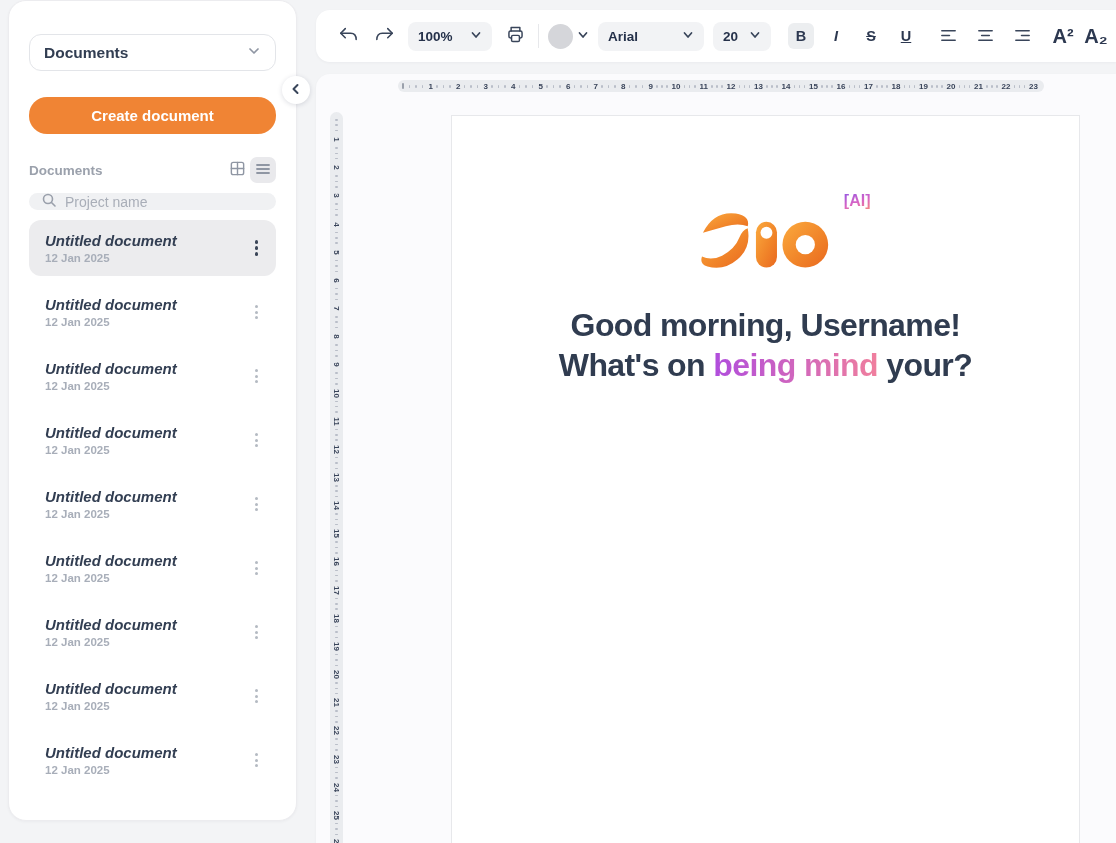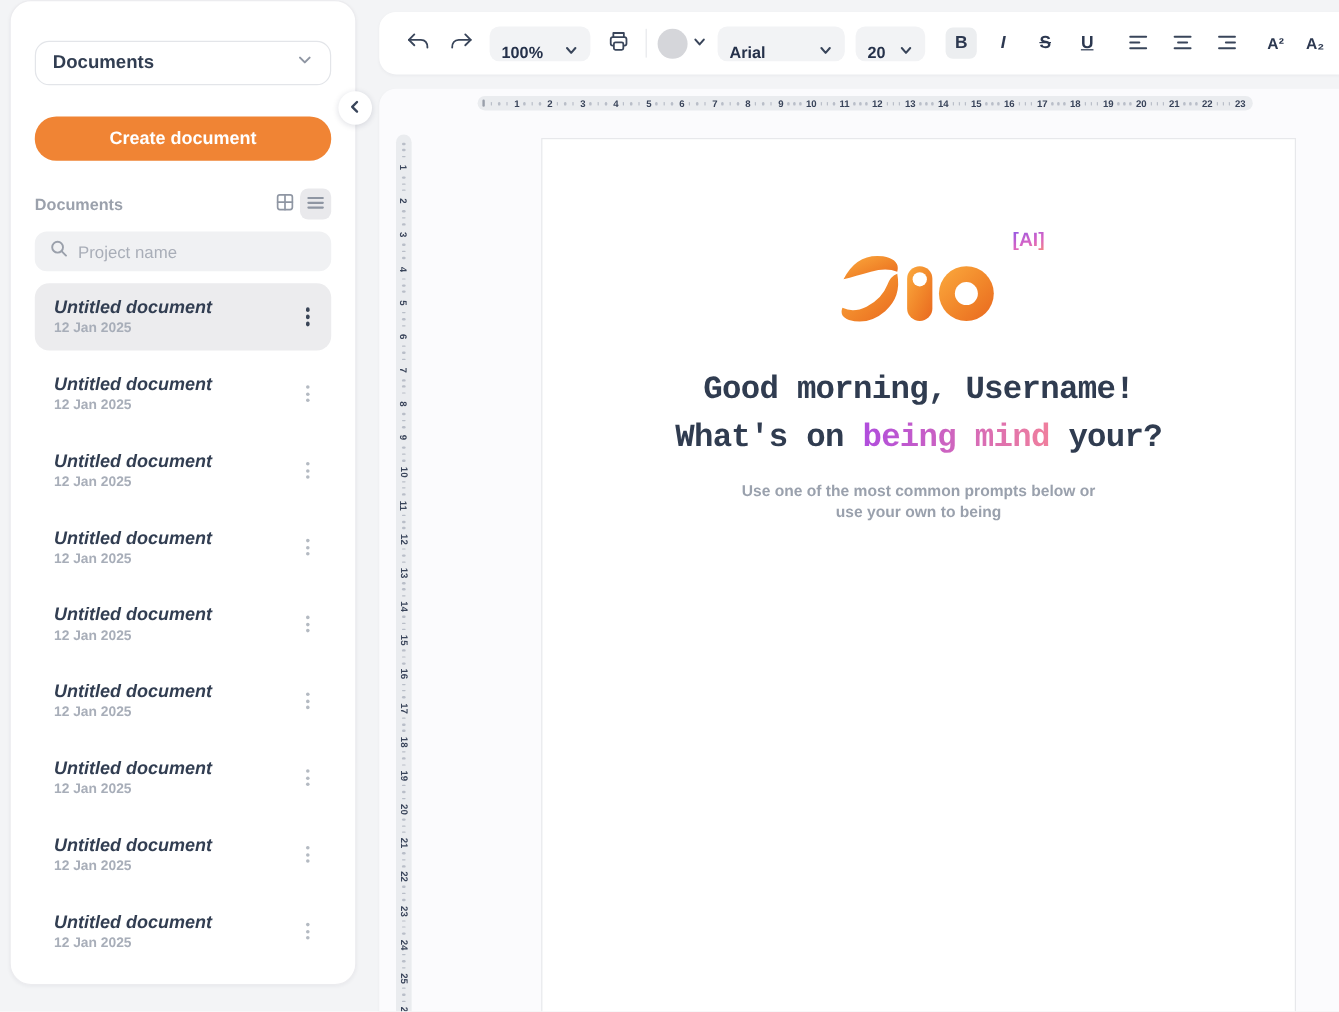--- a/index.html
+++ b/index.html
@@ -32,21 +32,21 @@
   .list-header {
     margin-top:23px; display:flex; align-items:center; height:26px;
   }
   .list-header .lbl { font-size:13.5px; font-weight:600; color:#9ba1ac; flex:1; }
   .view-btn {
     width:26px; height:26px; border:none; background:transparent; border-radius:7px;
     display:flex; align-items:center; justify-content:center; cursor:pointer;
   }
   .view-btn.active { background:#e9e9ec; }
   .search-box {
-    margin-top:10px; height:33px; background:#f0f1f3; border-radius:10px;
+    margin-top:10px; height:17px; background:#f0f1f3; border-radius:10px;
     display:flex; align-items:center; padding:0 12px; gap:8px;
   }
   .search-box input {
     border:none; background:transparent; outline:none; flex:1;
     font-size:14px; color:#323e52; font-family:"Liberation Sans", sans-serif;
   }
   .search-box input::placeholder { color:#a9aeb8; }
   .doc-list { margin-top:10px; }
   .doc-item {
     height:56px; border-radius:12px; display:flex; align-items:center;
@@ -73,39 +73,39 @@
     display:flex; align-items:center; padding:0 0 0 18px; gap:9px;
     overflow:hidden; white-space:nowrap;
   }
   .tb-icon-btn {
     border:none; background:transparent; cursor:pointer; border-radius:6px;
     width:28px; height:28px; display:flex; align-items:center; justify-content:center;
     flex:none;
   }
   .tb-pill {
     background:#f2f3f5; border:none; border-radius:8px; height:29px;
-    display:flex; align-items:flex-end; justify-content:space-between; gap:10px;
+    display:flex; align-items:center; justify-content:space-between; gap:10px;
     padding:0 10px; cursor:pointer; flex:none;
     font-family:"Liberation Sans", sans-serif;
   }
   .tb-pill .val { font-size:13.5px; font-weight:700; color:#25314a; }
   .tb-divider { width:1px; height:24px; background:#e7e8eb; flex:none; }
   .color-swatch-btn { display:flex; align-items:center; gap:4px; border:none; background:transparent; cursor:pointer; flex:none; }
   .color-circle { width:25px; height:25px; border-radius:50%; background:#d5d6da; }
   .fmt-btn {
     border:none; background:transparent; cursor:pointer; border-radius:6px;
     width:26px; height:26px; font-size:14.5px; font-weight:700; color:#2c3850;
     display:flex; align-items:center; justify-content:center; flex:none;
     font-family:"Liberation Sans", sans-serif;
   }
   .fmt-btn.active { background:#eceef0; }
   .fmt-italic { font-style:italic; font-weight:600; }
   .fmt-strike { text-decoration:line-through; font-weight:600; }
   .fmt-underline { text-decoration:underline; font-weight:600; }
-  .script-btn { font-size:13px; width:24px; }
+  .script-btn { font-size:20px; width:24px; }
   svg.ic { stroke:#39455a; fill:none; stroke-width:1.7; stroke-linecap:round; stroke-linejoin:round; }
   
   .canvas-card {
     position:absolute; left:316px; top:74px; width:800px; height:769px;
     background:#fbfbfd; border-radius:14px 0 0 0;
     box-shadow:0 1px 3px rgba(20,30,60,.04); overflow:hidden;
   }
   .h-ruler {
     position:absolute; left:82px; top:6px; height:12px;
     background:#eaecef; border-radius:6px;
@@ -129,22 +129,22 @@
   }
   .logo-wrap { display:inline-block; position:relative; margin-top:93px; }
   .ai-badge {
     position:absolute; right:-36px; top:-17px;
     font-size:16px; font-weight:700;
     background:linear-gradient(160deg,#8f57e6 0%,#d964c4 55%,#f58a7a 100%);
     -webkit-background-clip:text; background-clip:text; color:transparent;
   }
   .ai-badge .plus { position:absolute; right:-6px; top:-8px; font-size:12px; }
   .greeting {
-    margin-top:28px; font-size:27px; line-height:40px; font-weight:700;
-    color:#303c50; letter-spacing:-0.6px;font-family:Liberation Mono, monospace;
+    margin-top:28px; font-size:32px; line-height:40px; font-weight:700;
+    color:#303c50; letter-spacing:-0.6px;
   }
   .hl {
     background:linear-gradient(90deg,#b04ddd 0%,#f07f9d 100%);
     -webkit-background-clip:text; background-clip:text; color:transparent;
   }
   .subtitle { margin-top:14px; font-size:13px; line-height:17.5px; color:#9aa1ad; font-weight:600; }
 </style>
 </head>
 <body>
 
@@ -730,18 +730,14 @@
         <span>[AI]</span>
         <span class="plus">+</span>
       </span>
     </div>
 
     <h1 class="greeting">
       <span>Good morning, Username!</span><br>
       <span>What's on </span><span class="hl">being mind</span><span> your?</span>
     </h1>
 
-    <p class="subtitle">
-      <span>Use one of the most common prompts below or</span><br>
-      <span>use your own to being</span>
-    </p>
   </div>
 </div>
 
 </body></html>

